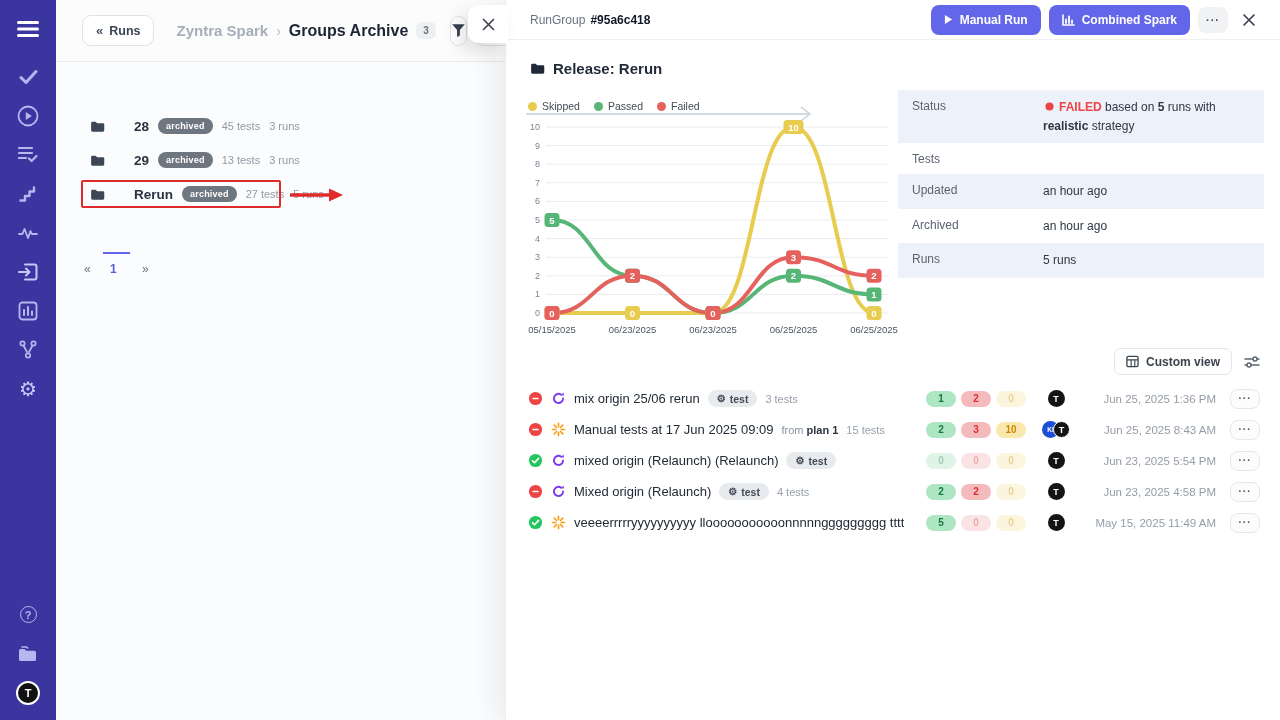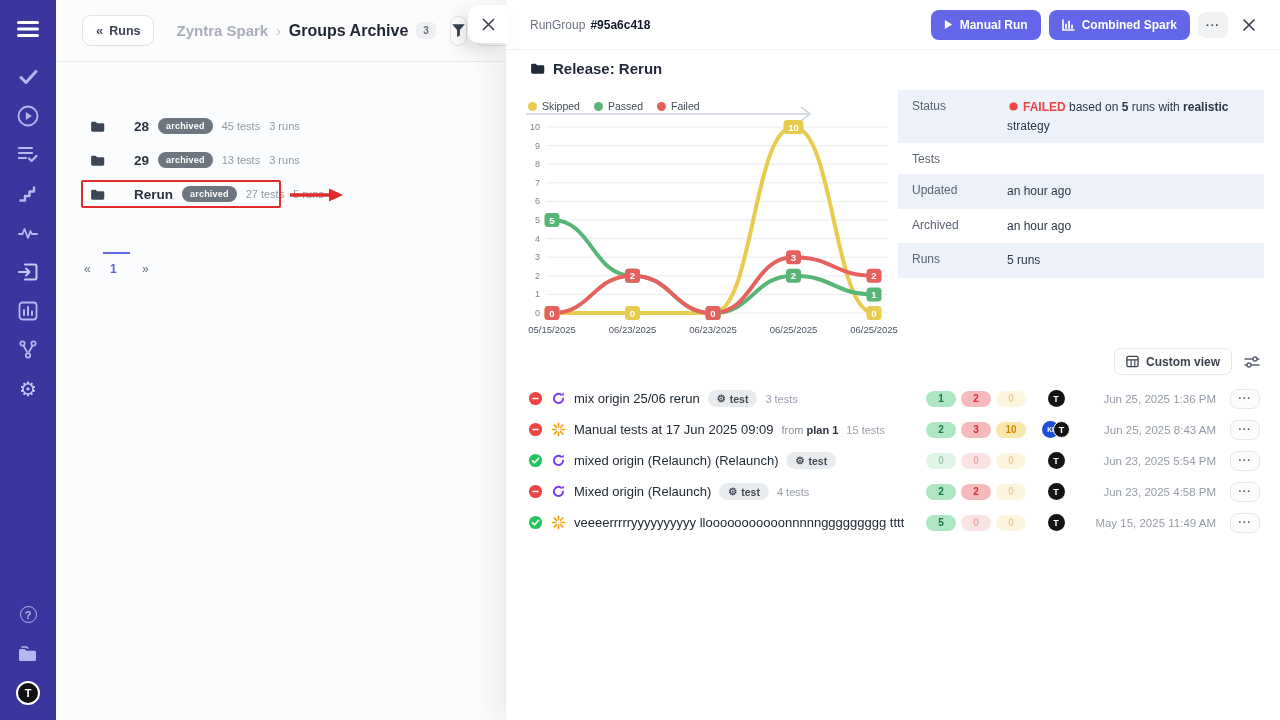--- a/index.html
+++ b/index.html
@@ -46,39 +46,39 @@
   .pagination { position:absolute; left:0; top:250px; width:100%; height:40px; }
   .pg-line { position:absolute; left:47px; top:2px; width:27px; height:2px; background:#6366e9; }
   .pg { position:absolute; top:12px; font-size:12px; color:#6b7280; }
   .pg.prev { left:28px; }
   .pg.cur { left:54px; color:#5a5fd8; font-weight:bold; }
   .pg.next { left:86px; }
 
   
   .right-panel { position:absolute; left:505px; top:0; width:775px; height:720px; background:#fff; border-left:1px solid #ececf0; box-shadow:-10px 0 26px rgba(15,23,42,.07); z-index:10; }
   .close-card { position:absolute; left:-38px; top:5px; width:40px; height:38px; background:#fff; border-radius:10px 0 0 10px; box-shadow:-8px 8px 18px rgba(0,0,0,.12); display:flex; align-items:center; justify-content:center; z-index:20; }
-  .rp-header { height:50px; border-bottom:1px solid #eef0f3; display:flex; align-items:center; padding:0 24px; }
+  .rp-header { height:40px; border-bottom:1px solid #eef0f3; display:flex; align-items:center; padding:0 24px; }
   .rg-label { font-size:12px; color:#6b7280; }
   .rg-id { font-size:12px; font-weight:bold; color:#111827; margin-left:5px; }
   .rp-actions { margin-left:auto; display:flex; align-items:center; gap:8px; }
   .btn { display:flex; align-items:center; gap:7px; background:#6366e9; color:#fff; height:30px; padding:0 13px; border-radius:8px; font-size:12px; font-weight:600; }
   .more-btn { width:30px; height:26px; background:#f1f2f4; border-radius:8px; color:#3d4654; font-size:11px; font-weight:bold; letter-spacing:1px; line-height:26px; }
   .x-btn { margin-left:6px; }
 
   .release { position:absolute; left:24px; top:60px; display:flex; align-items:center; gap:8px; font-size:15px; font-weight:700; color:#1f2937; }
   .release .ic { width:15px; height:15px; color:#1f2937; }
 
   .chart { position:absolute; left:6px; top:93px; width:388px; height:248px; }
   .legend { position:absolute; left:16px; top:7px; display:flex; gap:14px; align-items:center; z-index:2; }
   .lg-item { display:flex; align-items:center; gap:5px; font-size:10.5px; font-weight:500; color:#424b57; }
   .lg-dot { width:9px; height:9px; border-radius:50%; }
   #chart-svg { width:388px; height:248px; }
 
   .details { position:absolute; left:392px; top:90px; width:366px; font-size:12px; }
-  .drow { display:flex; padding:8px 14px; background:#fff; }
+  .drow { display:flex; padding:8px 14px; background:#fff;gap:36px; }
   .drow.shade { background:#edf1f9; }
   .dlabel { width:95px; flex-shrink:0; color:#5b6472; padding-top:1px; }
   .dvalue { flex:1; color:#2e3745; line-height:1.55; }
   .vic { display:inline-block; width:13px; height:13px; vertical-align:-2px; margin:0 3px 0 6px; }
   .dvalue .vic:first-child { margin-left:0; }
 
   .cv-row { position:absolute; top:348px; right:20px; display:flex; align-items:center; gap:12px; }
   .cv-btn { display:flex; align-items:center; gap:7px; height:27px; padding:0 11px; border:1px solid #e3e7ec; border-radius:7px; background:#fff; font-size:12px; font-weight:600; color:#3b434e; }
 
   .runs { position:absolute; left:18px; right:16px; top:383px; }

